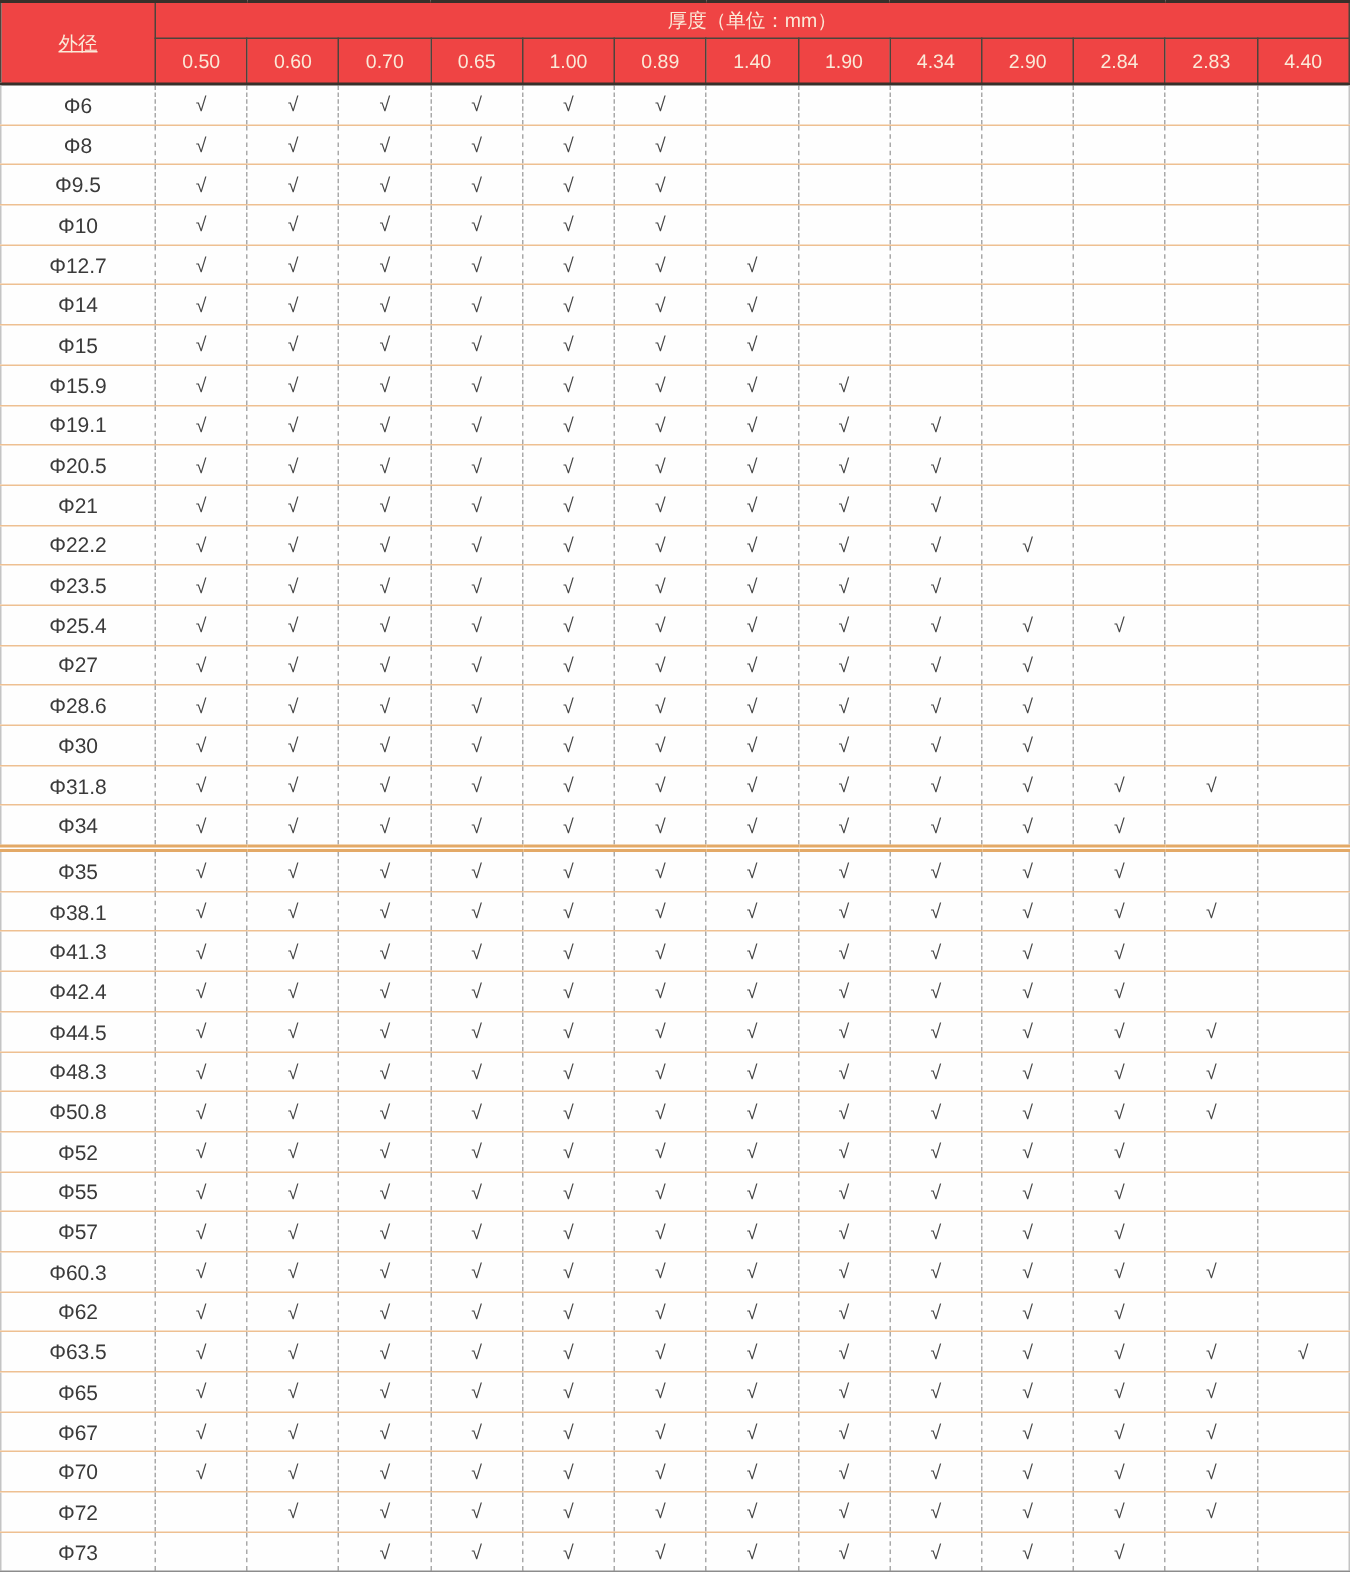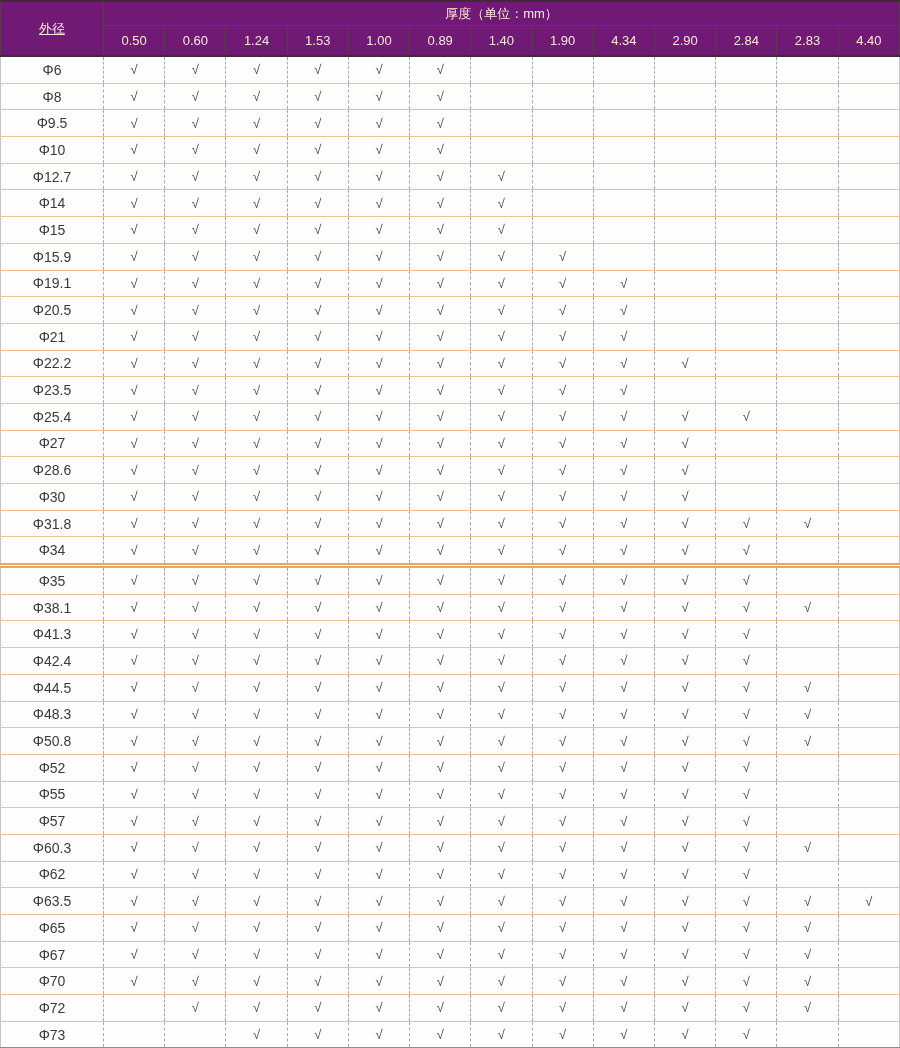--- a/index.html
+++ b/index.html
@@ -20,21 +20,21 @@
     table-layout: fixed;
     border-top: 2px solid #38302a;
     border-bottom: 2px solid #8c8c8c;
     border-left: 1px solid #c4c4c4;
     border-right: 1px solid #c4c4c4;
   }
   col.diam-col { width: 103px; }
 
   
   thead th {
-    background: #701a75;
+    background: #ef4444;
     color: #fbe9d8;
     font-weight: normal;
     padding: 0;
     border: 1px solid #4d443c;
   }
   thead tr.group-row th { height: 23px; font-size: 13px; }
   thead tr.values-row th { height: 29px; font-size: 13px; }
   thead th.corner { font-size: 13.5px; text-decoration: underline; }
   thead { border-bottom: 2px solid #38302a; }
 
@@ -69,22 +69,22 @@
       <col class="diam-col">
     </colgroup>
     <thead>
       <tr class="group-row">
         <th class="corner" rowspan="2">外径</th>
         <th colspan="13">厚度（单位：mm）</th>
       </tr>
       <tr class="values-row" id="thickness-values-row">
           <th>0.50</th>
           <th>0.60</th>
-          <th>1.24</th>
-          <th>1.53</th>
+          <th>0.70</th>
+          <th>0.65</th>
           <th>1.00</th>
           <th>0.89</th>
           <th>1.40</th>
           <th>1.90</th>
           <th>4.34</th>
           <th>2.90</th>
           <th>2.84</th>
           <th>2.83</th>
           <th>4.40</th>
         </tr>

